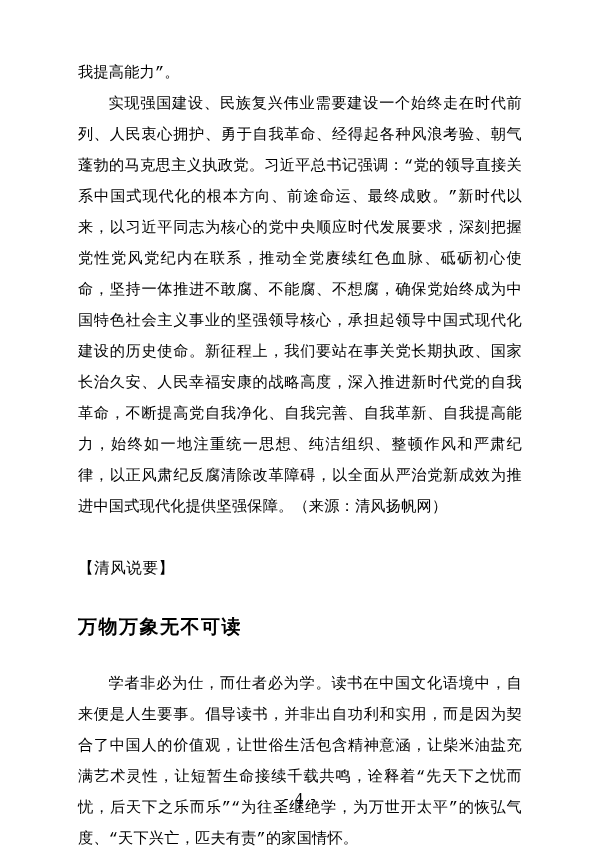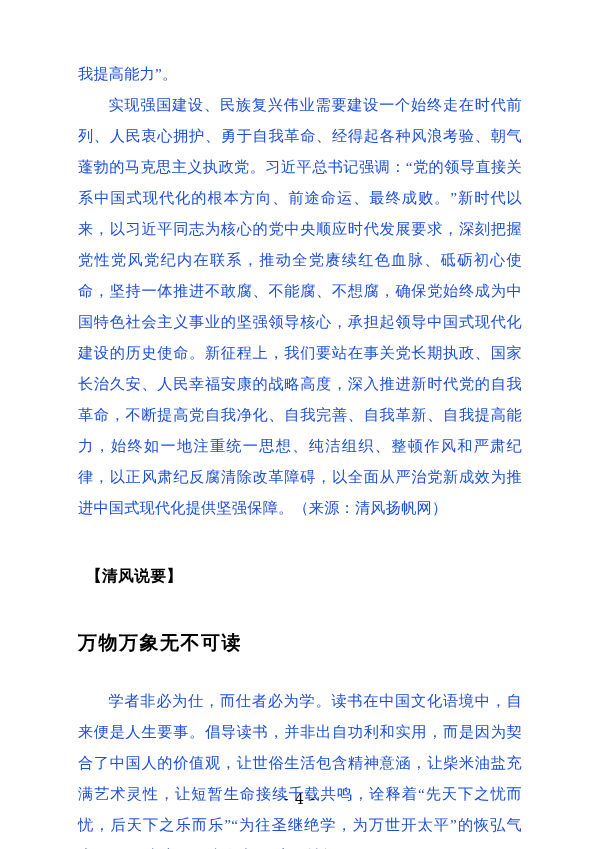--- a/index.html
+++ b/index.html
@@ -21,39 +21,39 @@
   }
   .content {
     position: absolute;
     left: 78px;
     top: 58px;
     width: 444px;
   }
   .para {
     font-size: 15.2px;
     line-height: 31px;
-    color: #1d4ed8;
+    color: #000000;
     text-align: justify;
     text-justify: inter-ideograph;
     margin: 0;
     letter-spacing: 0.2px;
-    font-family: Liberation Serif, serif;
+    font-family: Liberation Mono, monospace;
   }
   .indent2 {
     text-indent: 2em;
   }
   .gap-md { height: 26px; }
   .gap-lg { height: 30px; }
 
   .section-label {
     font-size: 15.6px;
     line-height: 30px;
-    font-weight: bold;
+    font-weight: normal;
     color: #000;
-    margin: 8px;
+    margin: 0;
     letter-spacing: 0.5px;
   }
   .article-title {
     font-size: 19px;
     line-height: 34px;
     font-weight: bold;
     text-align: left;
     color: #000;
     margin: 0;
     letter-spacing: 1.5px;

